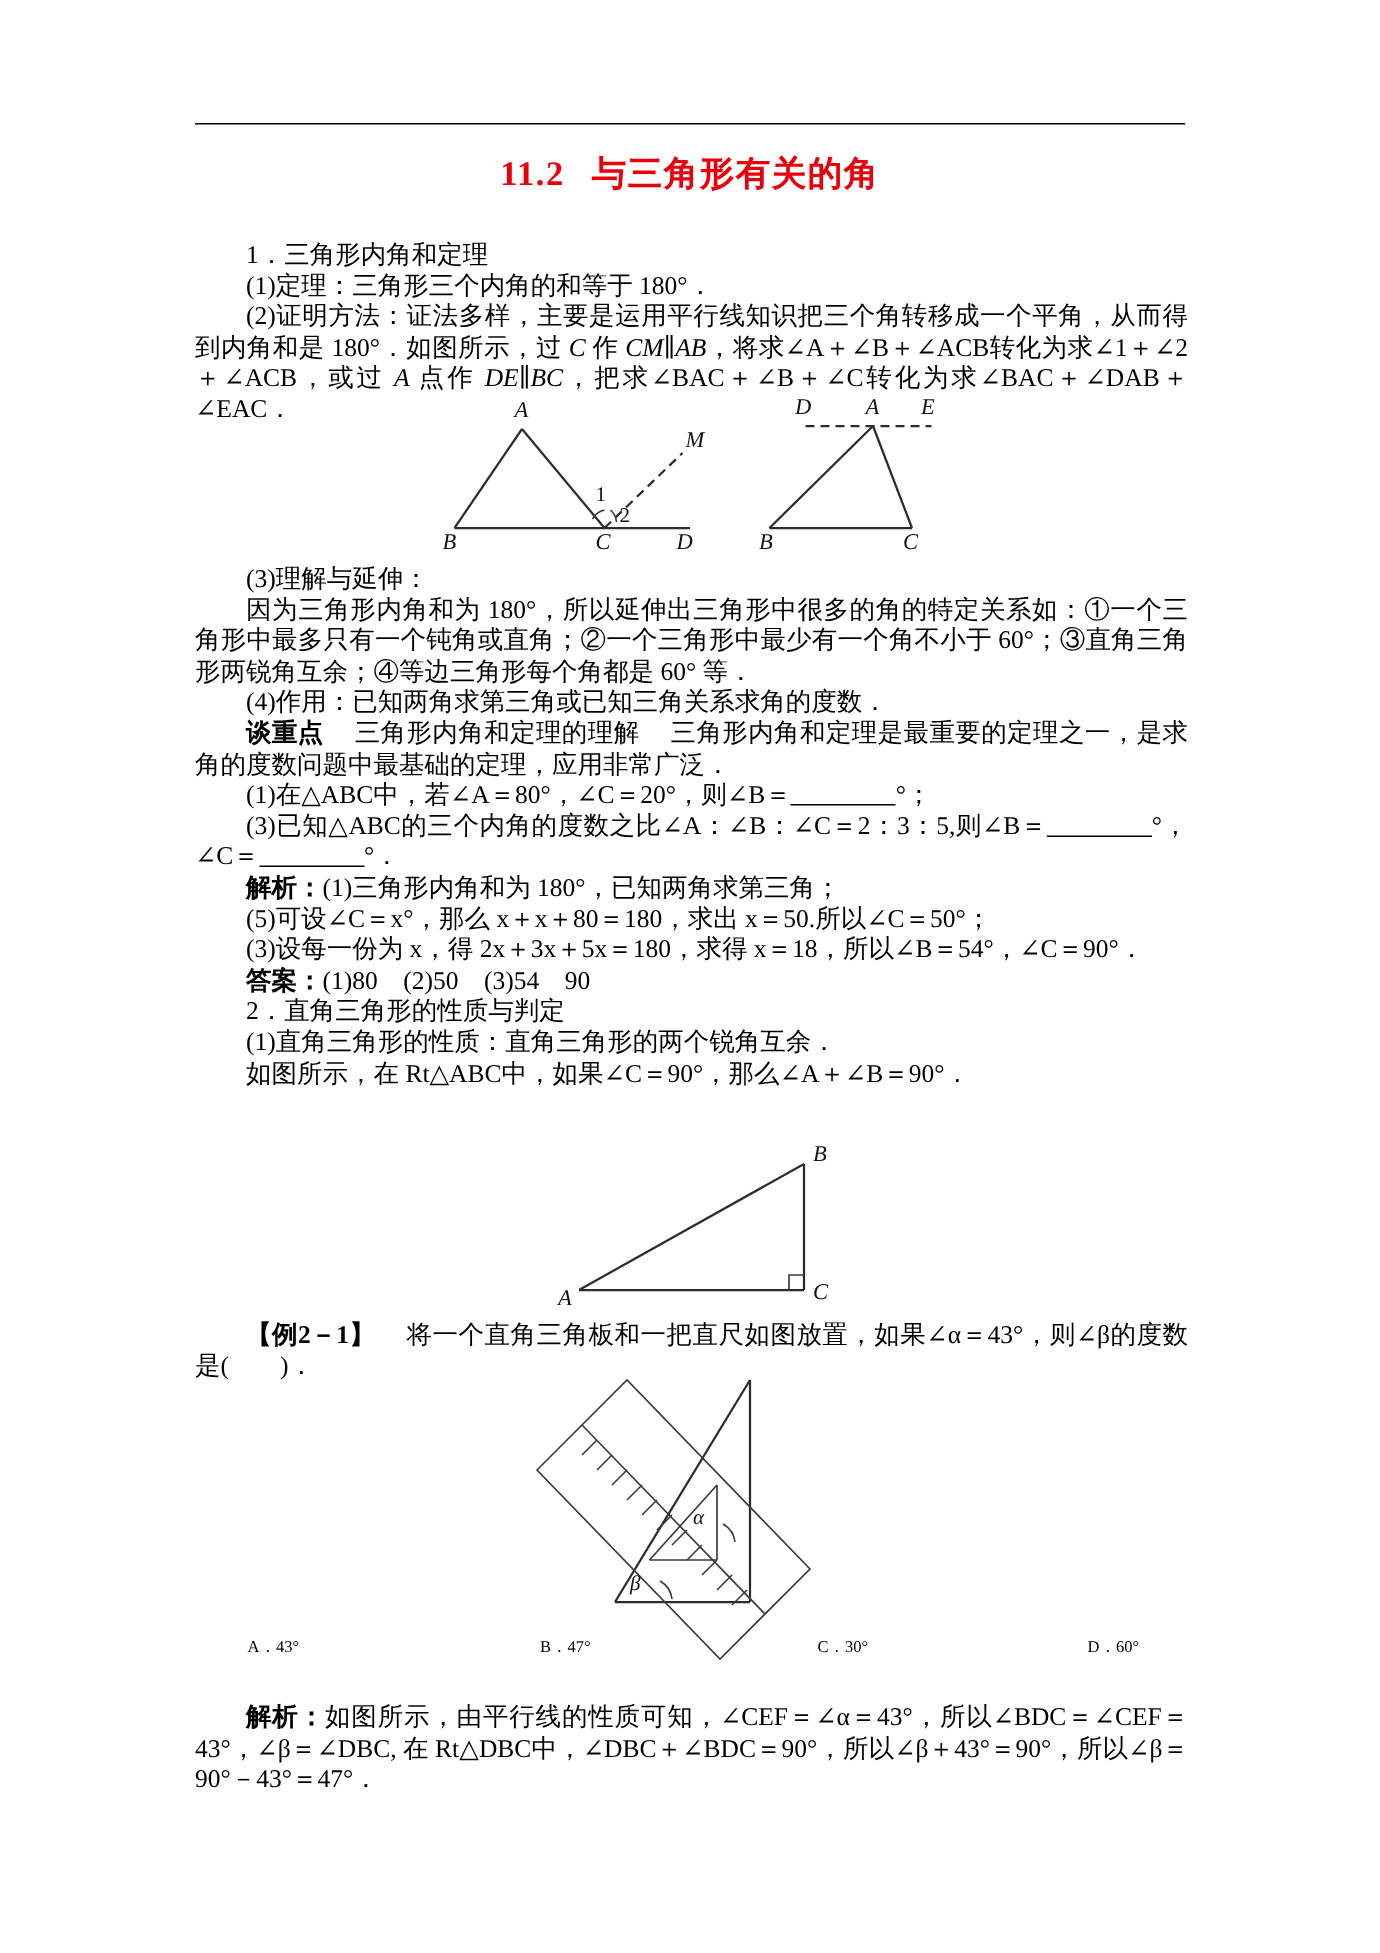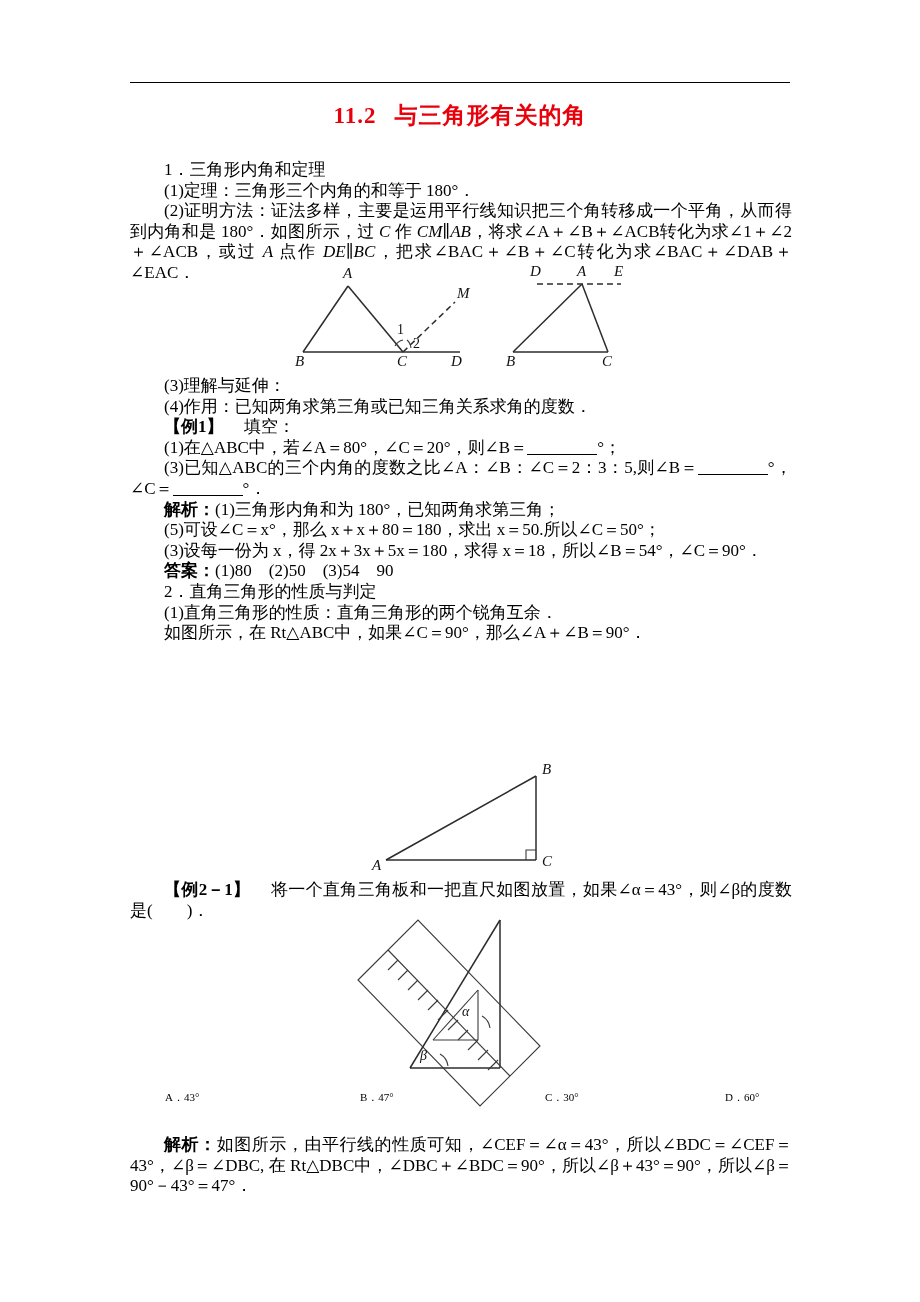--- a/index.html
+++ b/index.html
@@ -129,22 +129,23 @@
         <text class="lbl" x="221" y="104">B</text>
         <text class="lbl" x="317" y="104">C</text>
         <text class="lbl" x="245" y="14">D</text>
         <text class="lbl" x="329" y="14">E</text>
       </g>
     </svg>
   </div>
 
   <div class="body-col" style="top:376px;">
     <p class="tx">(3)理解与延伸：</p>
+    <p class="tx">因为三角形内角和为 180°，所以延伸出三角形中很多的角的特定关系如：①一个三角形中最多只有一个钝角或直角；②一个三角形中最少有一个角不小于 60°；③直角三角形两锐角互余；④等边三角形每个角都是 60° 等．</p>
     <p class="tx">(4)作用：已知两角求第三角或已知三角关系求角的度数．</p>
-    <p class="tx"><span class="bd">【例1】</span><span class="sp"></span><span>填空：</span></p>
+    <p class="tx"><span class="bd">谈重点</span><span class="sp"></span><span>三角形内角和定理的理解</span><span class="sp"></span><span>三角形内角和定理是最重要的定理之一，是求角的度数问题中最基础的定理，应用非常广泛．</span></p>
     <p class="tx"><span>(1)在△ABC中，若∠A＝80°，∠C＝20°，则∠B＝</span><span class="blank w1"></span><span>°；</span></p>
     <p class="tx"><span>(3)已知△ABC的三个内角的度数之比∠A：∠B：∠C＝2：3：5,则∠B＝</span><span class="blank w1"></span><span>°，∠C＝</span><span class="blank w1"></span><span>°．</span></p>
     <p class="tx"><span class="bd">解析：</span><span>(1)三角形内角和为 180°，已知两角求第三角；</span></p>
     <p class="tx">(5)可设∠C＝x°，那么 x＋x＋80＝180，求出 x＝50.所以∠C＝50°；</p>
     <p class="tx">(3)设每一份为 x，得 2x＋3x＋5x＝180，求得 x＝18，所以∠B＝54°，∠C＝90°．</p>
     <p class="tx"><span class="bd">答案：</span><span>(1)80　(2)50　(3)54　90</span></p>
     <p class="tx">2．直角三角形的性质与判定</p>
     <p class="tx">(1)直角三角形的性质：直角三角形的两个锐角互余．</p>
     <p class="tx">如图所示，在 Rt△ABC中，如果∠C＝90°，那么∠A＋∠B＝90°．</p>
   </div>

